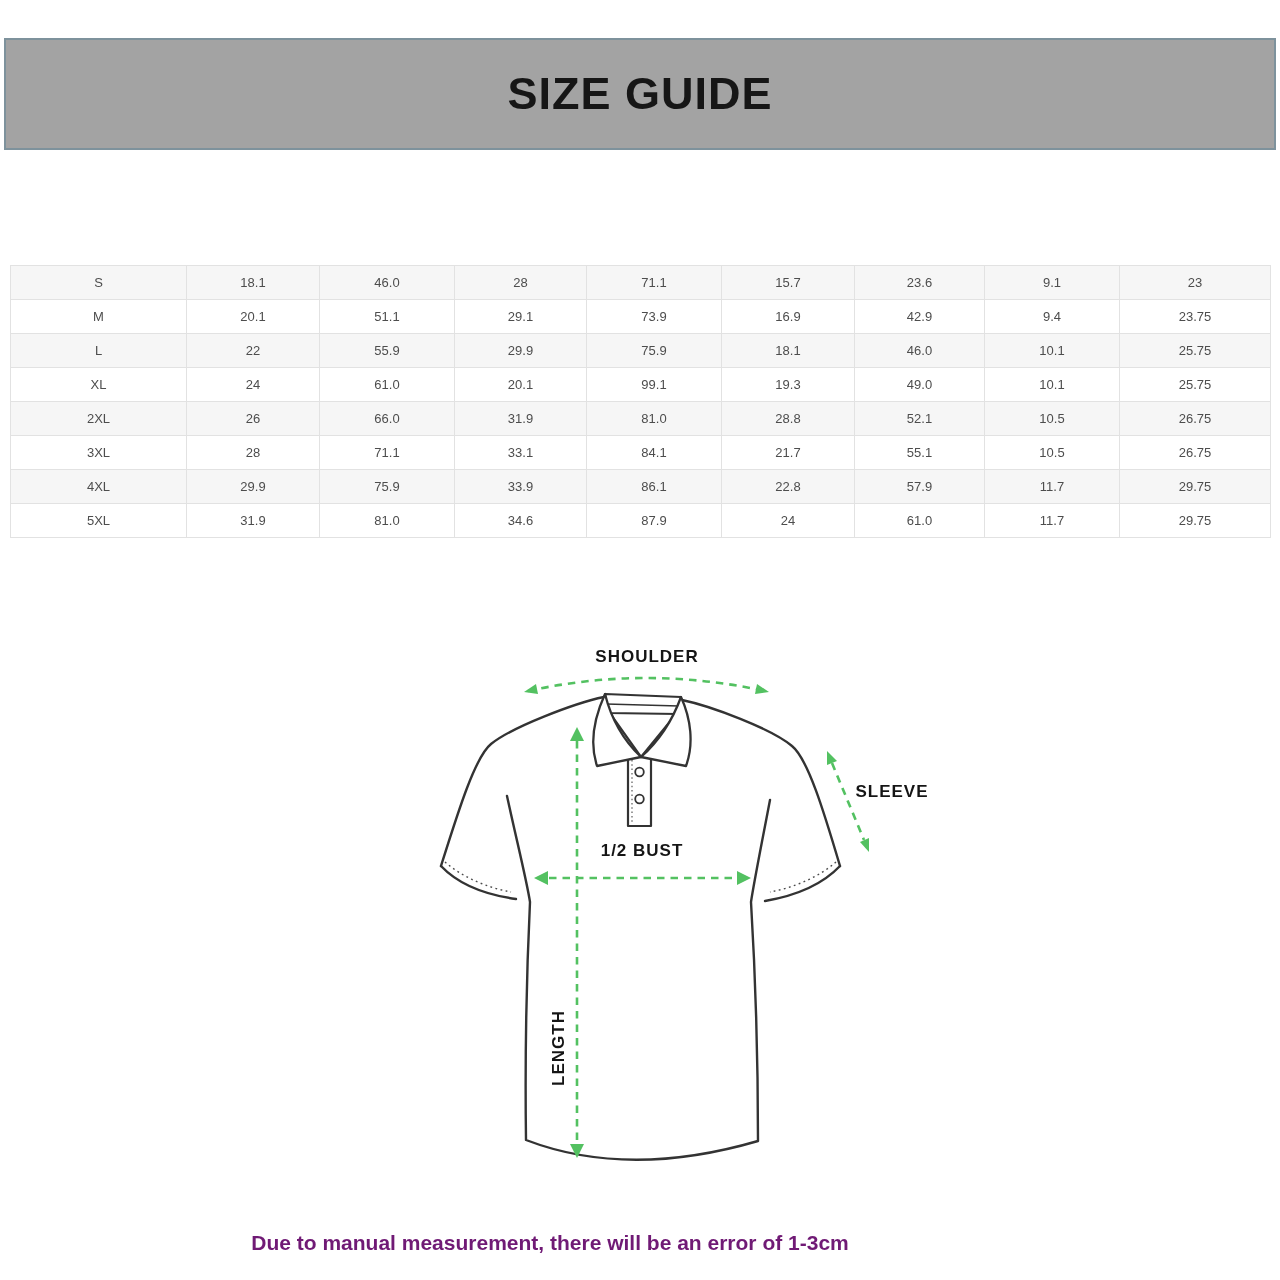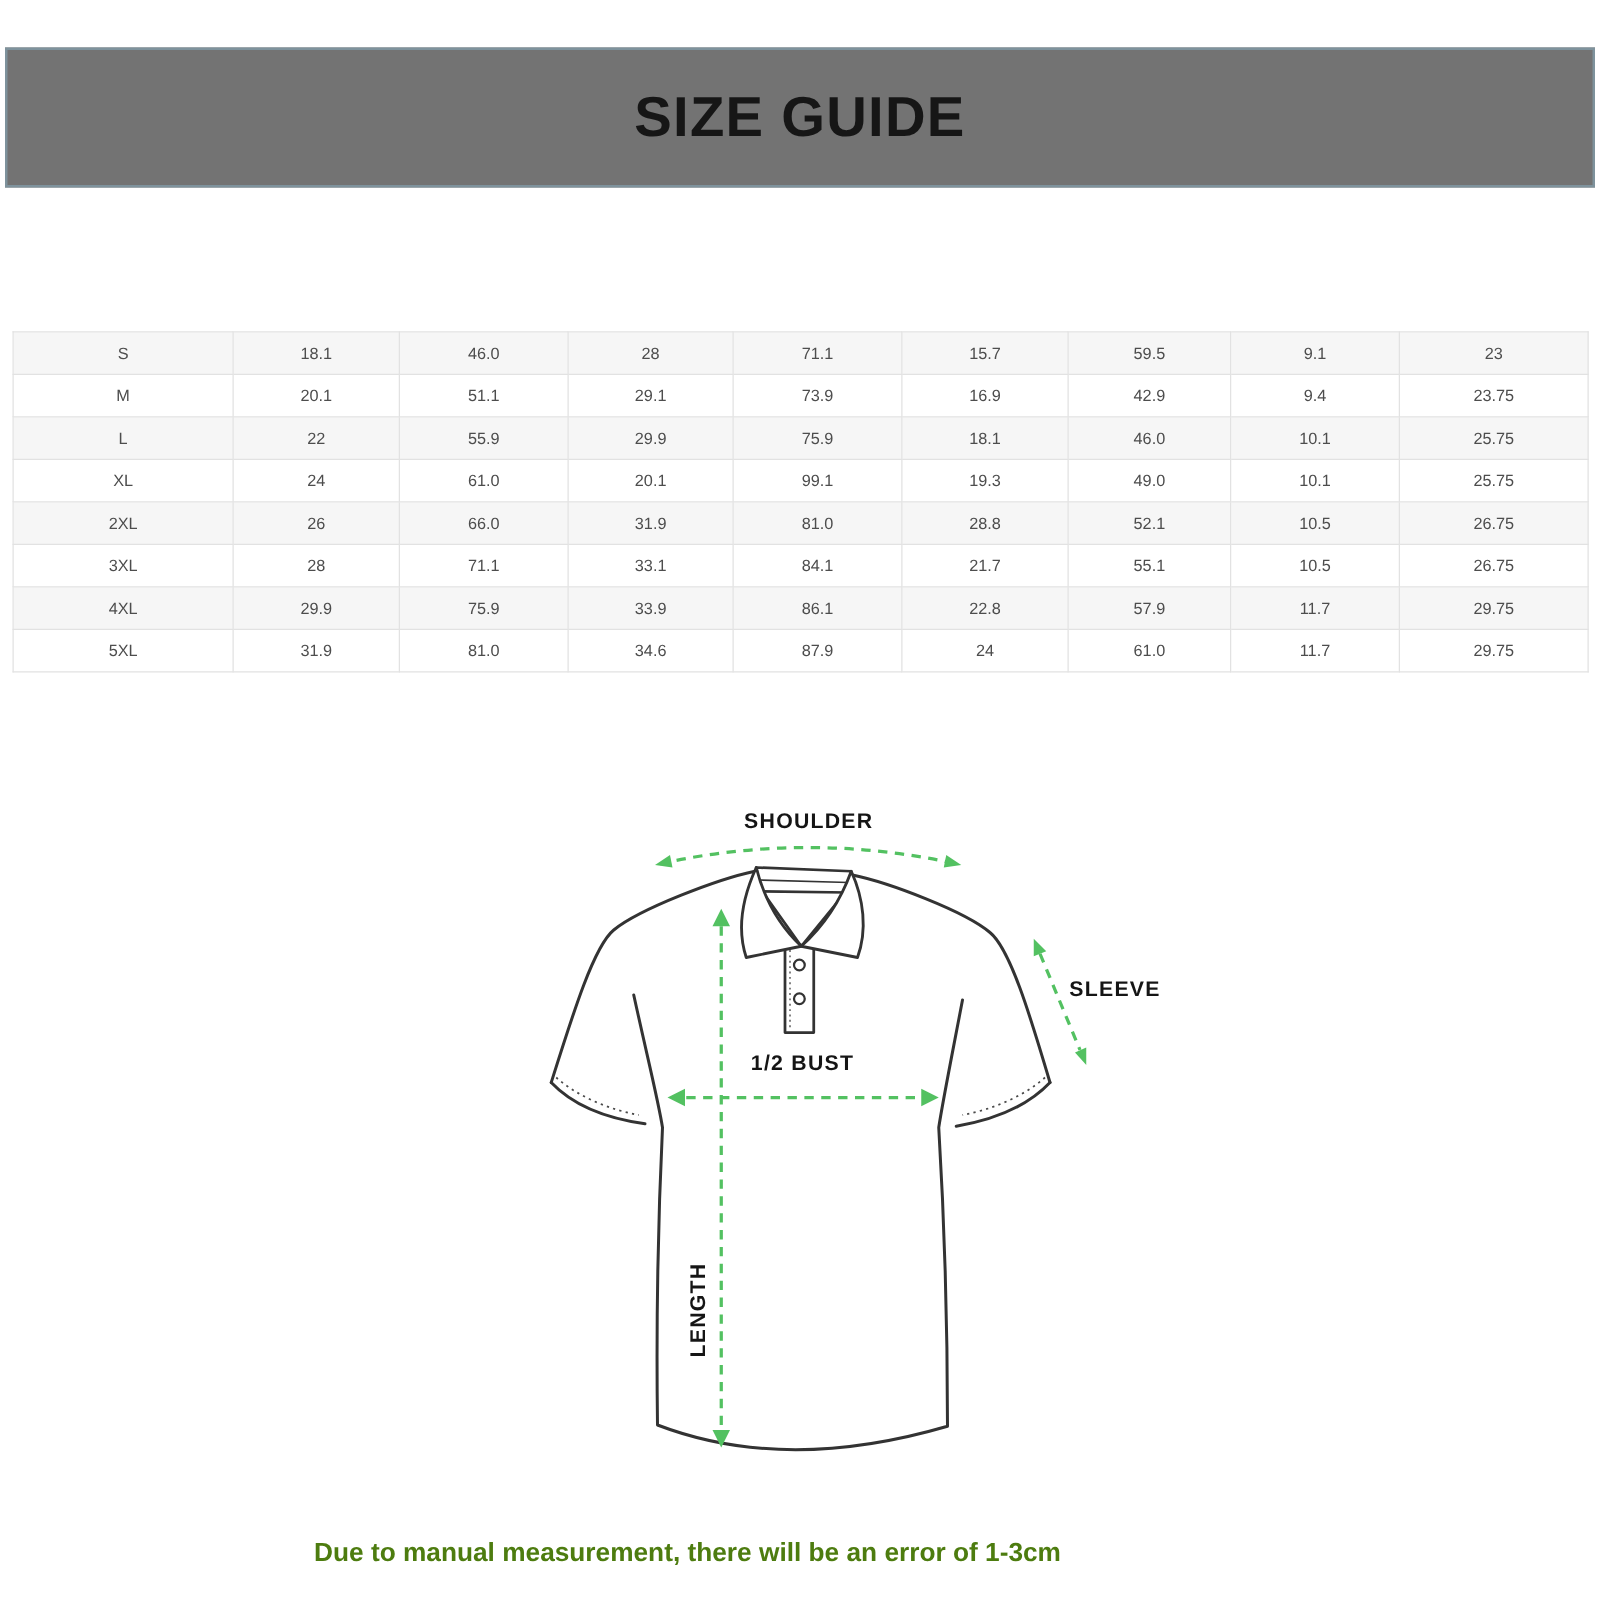--- a/index.html
+++ b/index.html
@@ -1,21 +1,21 @@
 <!DOCTYPE html>
 <html><head>
 <meta charset="utf-8">
 <style>
   html,body{margin:0;padding:0;background:#fff;}
   #page{position:relative;width:1280px;height:1280px;background:#ffffff;overflow:hidden;
         font-family:"Liberation Sans",sans-serif;}
 
   
   .banner{position:absolute;left:4px;top:38px;width:1268px;height:108px;
-          background:#737373;border:2px solid #7e929c;
+          background:#a3a3a3;border:2px solid #7e929c;
           display:flex;align-items:center;justify-content:center;}
   .banner h1{margin:0;font-size:45px;font-weight:700;letter-spacing:1px;color:#161616;}
 
   
   .size-table{position:absolute;left:10px;top:265px;width:1260px;
               border-collapse:collapse;table-layout:fixed;}
   .size-table th,.size-table td{border:1px solid #e2e2e2;height:33px;padding:0;
               text-align:center;vertical-align:middle;}
   .size-table th{font-size:12px;font-weight:700;color:#2f2f2f;letter-spacing:.4px;}
   .size-table .unit-row th{font-size:13px;letter-spacing:.2px;background:#ffffff;}
@@ -24,21 +24,21 @@
   .size-table tr.stripe td{background:#f6f6f6;}
   .size-table tr.plain td{background:#ffffff;}
 
   
   .diagram-svg{position:absolute;left:420px;top:640px;width:520px;height:560px;}
   .diagram-svg text{font-family:"Liberation Sans",sans-serif;font-weight:700;
                     font-size:17px;letter-spacing:1px;fill:#151515;}
 
   
   .note{position:absolute;left:0;top:1231px;width:1100px;text-align:center;
-        font-size:21px;font-weight:700;color:#4d7c0f;}
+        font-size:21px;font-weight:700;color:#701a75;}
 </style>
 </head>
 <body>
 
 <div id="page">
 
   <div class="banner">
     <h1>SIZE GUIDE</h1>
   </div>
 
@@ -55,21 +55,21 @@
         <col style="width:151px">
     </colgroup>
     <tbody>
     <tr class="stripe">
       <td>S</td>
       <td>18.1</td>
       <td>46.0</td>
       <td>28</td>
       <td>71.1</td>
       <td>15.7</td>
-      <td>59.5</td>
+      <td>23.6</td>
       <td>9.1</td>
       <td>23</td>
     </tr>
     <tr class="plain">
       <td>M</td>
       <td>20.1</td>
       <td>51.1</td>
       <td>29.1</td>
       <td>73.9</td>
       <td>16.9</td>

